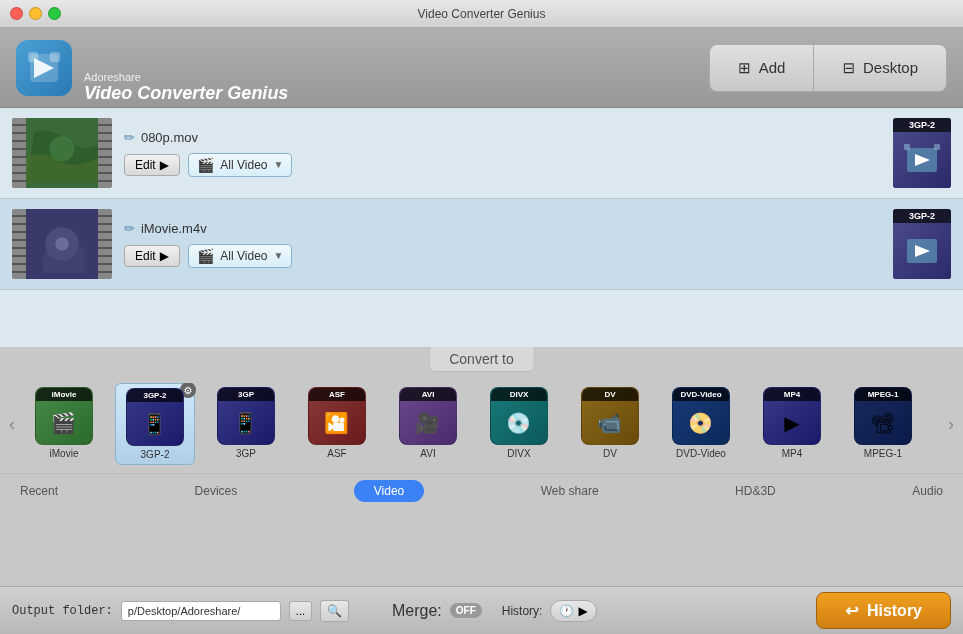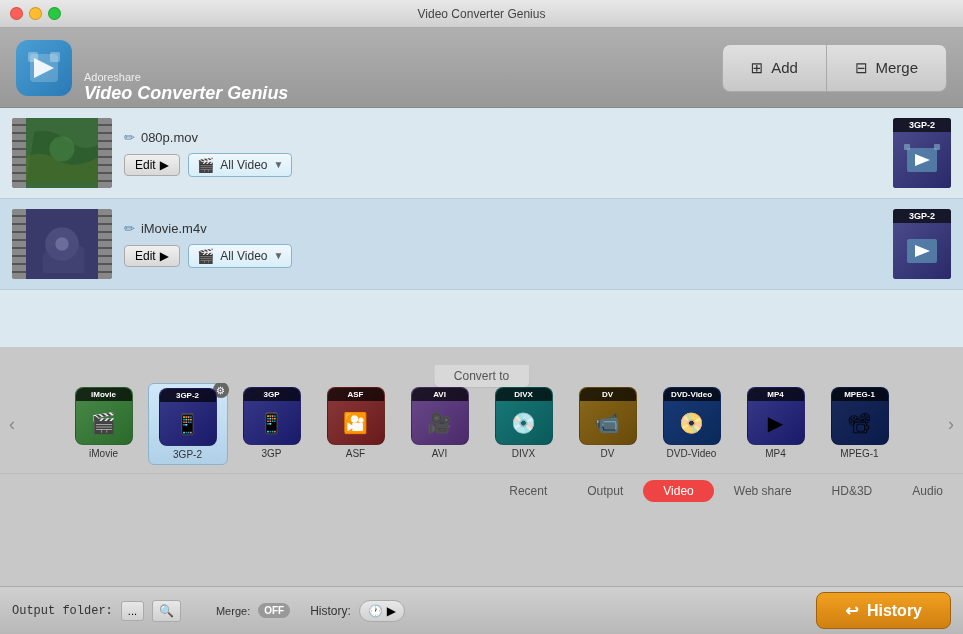--- a/index.html
+++ b/index.html
@@ -234,28 +234,28 @@
 
     
     .format-panel {
       background: #c8c8c8;
       padding: 0;
       flex: 1;
       position: relative;
     }
     .convert-to-label {
       position: absolute;
-      top: 18px;
+      top: 0;
       left: 50%;
       transform: translateX(-50%);
       background: #d8d8d8;
       border: 1px solid #bbb;
       border-top: none;
       padding: 4px 20px;
-      font-size: 12px;
+      font-size: 14px;
       color: #555;
       border-radius: 0 0 6px 6px;
     }
 
     
     .format-icons-row {
       display: flex;
       align-items: center;
       background: #c8c8c8;
       padding: 8px 0;
@@ -267,24 +267,23 @@
       display: flex;
       align-items: center;
       justify-content: center;
       cursor: pointer;
       color: #888;
       font-size: 18px;
       flex-shrink: 0;
     }
     .format-icons-scroll {
       display: flex;
-      gap: 4px;
+      gap: 11px;
       flex: 1;
       overflow: hidden;
-      justify-content: center;
     }
     .format-icon-item {
       display: flex;
       flex-direction: column;
       align-items: center;
       cursor: pointer;
       padding: 4px 6px;
       border-radius: 6px;
       min-width: 80px;
     }
@@ -339,34 +338,34 @@
       align-items: center;
       justify-content: center;
       font-size: 10px;
       color: #fff;
     }
 
     
     .tabs-row {
       background: #c8c8c8;
       display: flex;
-      justify-content: flex-end;
+      justify-content: space-between;
       gap: 0;
       padding: 6px 0;
       border-top: 1px solid #bbb;
     }
     .tab-item {
       padding: 4px 20px;
       font-size: 12px;
       color: #555;
       cursor: pointer;
       border-radius: 12px;
     }
     .tab-item.active {
-      background: #ef4444;
+      background: #3b82f6;
       color: #fff;
     }
 
     
     .bottom-bar {
       background: linear-gradient(to bottom, #d0d0d0, #b8b8b8);
       height: 48px;
       display: flex;
       align-items: center;
       padding: 0 12px;
@@ -399,23 +398,23 @@
     .search-btn {
       background: linear-gradient(to bottom, #e8e8e8, #d0d0d0);
       border: 1px solid #aaa;
       border-radius: 3px;
       padding: 3px 6px;
       font-size: 12px;
       cursor: pointer;
       color: #555;
     }
     .merge-label {
-      font-size: 11px;
+      font-size: 16px;
       color: #333;
-      margin-left: 12px;
+      margin-left: 20px;
       padding-left: 15px;
     }
     .toggle-off {
       background: #999;
       border-radius: 10px;
       padding: 2px 6px;
       font-size: 10px;
       color: #fff;
       font-weight: bold;
     }
@@ -476,21 +475,21 @@
     <div class="logo-brand">Adoreshare</div>
     <div class="logo-name">Video Converter Genius</div>
   </div>
   <div class="header-buttons">
     <button class="header-btn">
       <span>⊞</span>
       <span>Add</span>
     </button>
     <button class="header-btn">
       <span>⊟</span>
-      <span>Merge</span>
+      <span>Desktop</span>
     </button>
   </div>
 </div>
 
 <div class="main-area">
 
   <div class="file-list">
 
     <div class="file-item">
       <div class="file-thumb">
@@ -664,30 +663,31 @@
             </div>
             <div class="format-icon-name">MPEG-1</div>
           </div>
         </div>
       <div class="nav-arrow">›</div>
     </div>
 
     <div class="tabs-row" id="tabs-container">
 
     <div class="tab-item">Recent</div>
-        <div class="tab-item">Output</div>
+        <div class="tab-item">Devices</div>
         <div class="tab-item active">Video</div>
         <div class="tab-item">Web share</div>
         <div class="tab-item">HD&amp;3D</div>
         <div class="tab-item">Audio</div>
       </div>
   </div>
 
   <div class="bottom-bar">
     <span class="output-label">Output folder:</span>
+    <input class="output-path" type="text" value="p/Desktop/Adoreshare/" style="">
     <button class="dots-btn">...</button>
     <button class="search-btn">
       <span>🔍</span>
     </button>
     <span class="merge-label">Merge:</span>
     <div class="toggle-off">OFF</div>
     <span class="history-label">History:</span>
     <button class="history-btn">
       <span>🕐</span>
       <span>▶</span>

